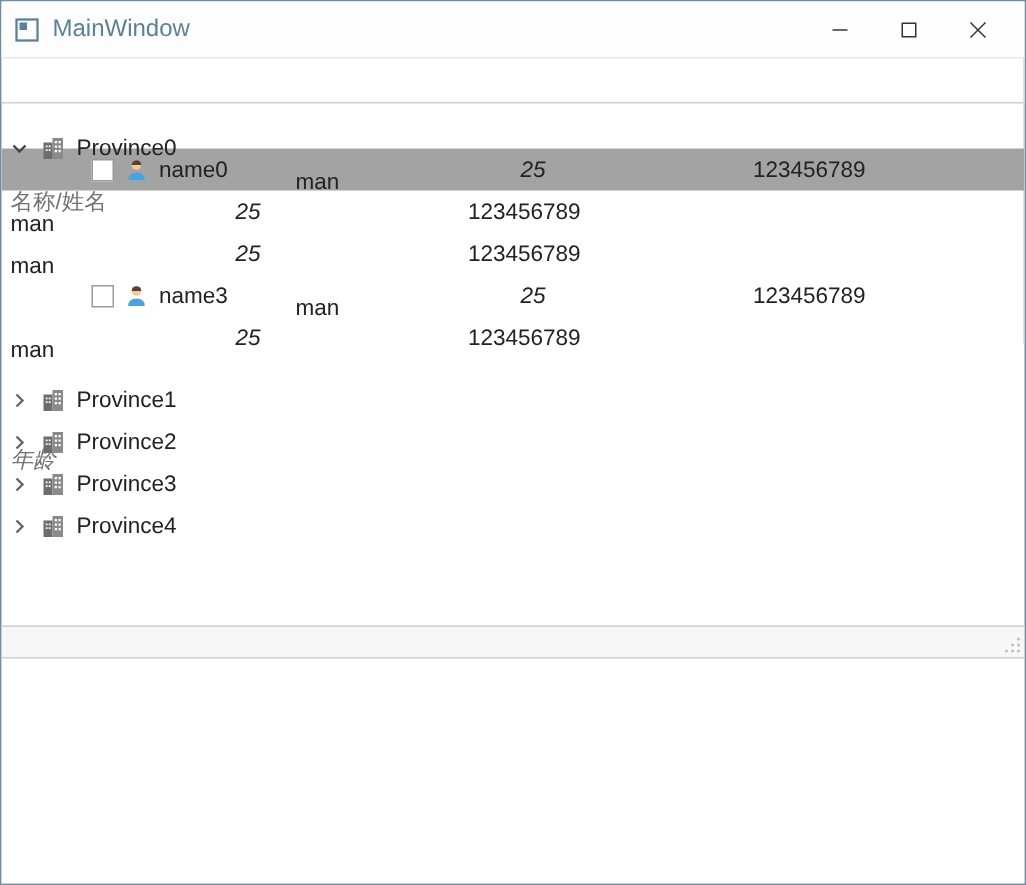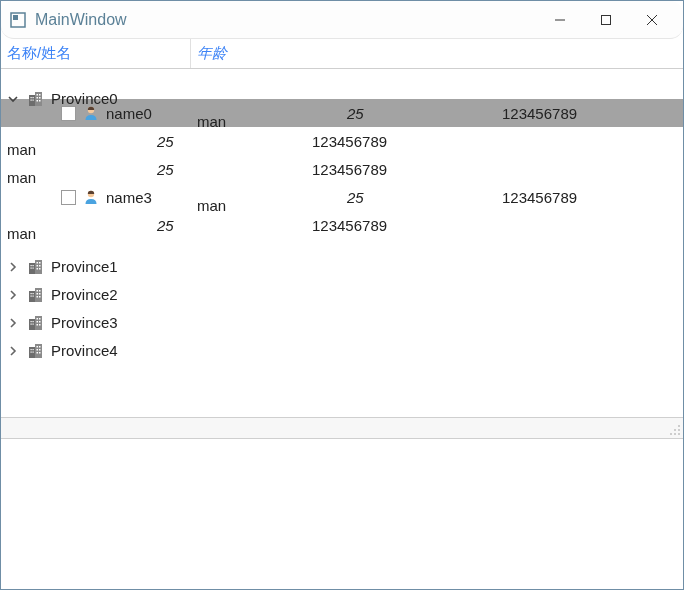--- a/index.html
+++ b/index.html
@@ -21,21 +21,20 @@
   }
   .titlebar {
     height: 38px;
     background: #fdfdfd;
     border-bottom: 1px solid #e6e6e6;
     display: flex;
     align-items: center;
     padding: 0 8px;
     color: #5b8197;
     font-size: 16px;
-    border-radius: 13px;
   }
   .title-icon {
     width: 18px; height: 18px;
     margin-right: 8px;
     display: inline-flex;
     align-items: center; justify-content: center;
   }
   .title-text { flex: 0 0 auto; }
   .title-spacer { flex: 1; }
   .winbtn {
@@ -51,21 +50,22 @@
     flex-direction: column;
     overflow: hidden;
   }
   .tree-header {
     display: flex;
     height: 30px;
     align-items: stretch;
     border-bottom: 1px solid #cfcfcf;
     background: #fff;
     font-size: 15px;
-    color: #3b82f6;
+    color: #737373;
+    flex-direction: column;
   }
   .th {
     display: flex;
     align-items: center;
     padding: 0 6px;
     border-right: 1px solid #e0e0e0;
     white-space: nowrap;
     overflow: hidden;
   }
   .th:last-child { border-right: none; }

